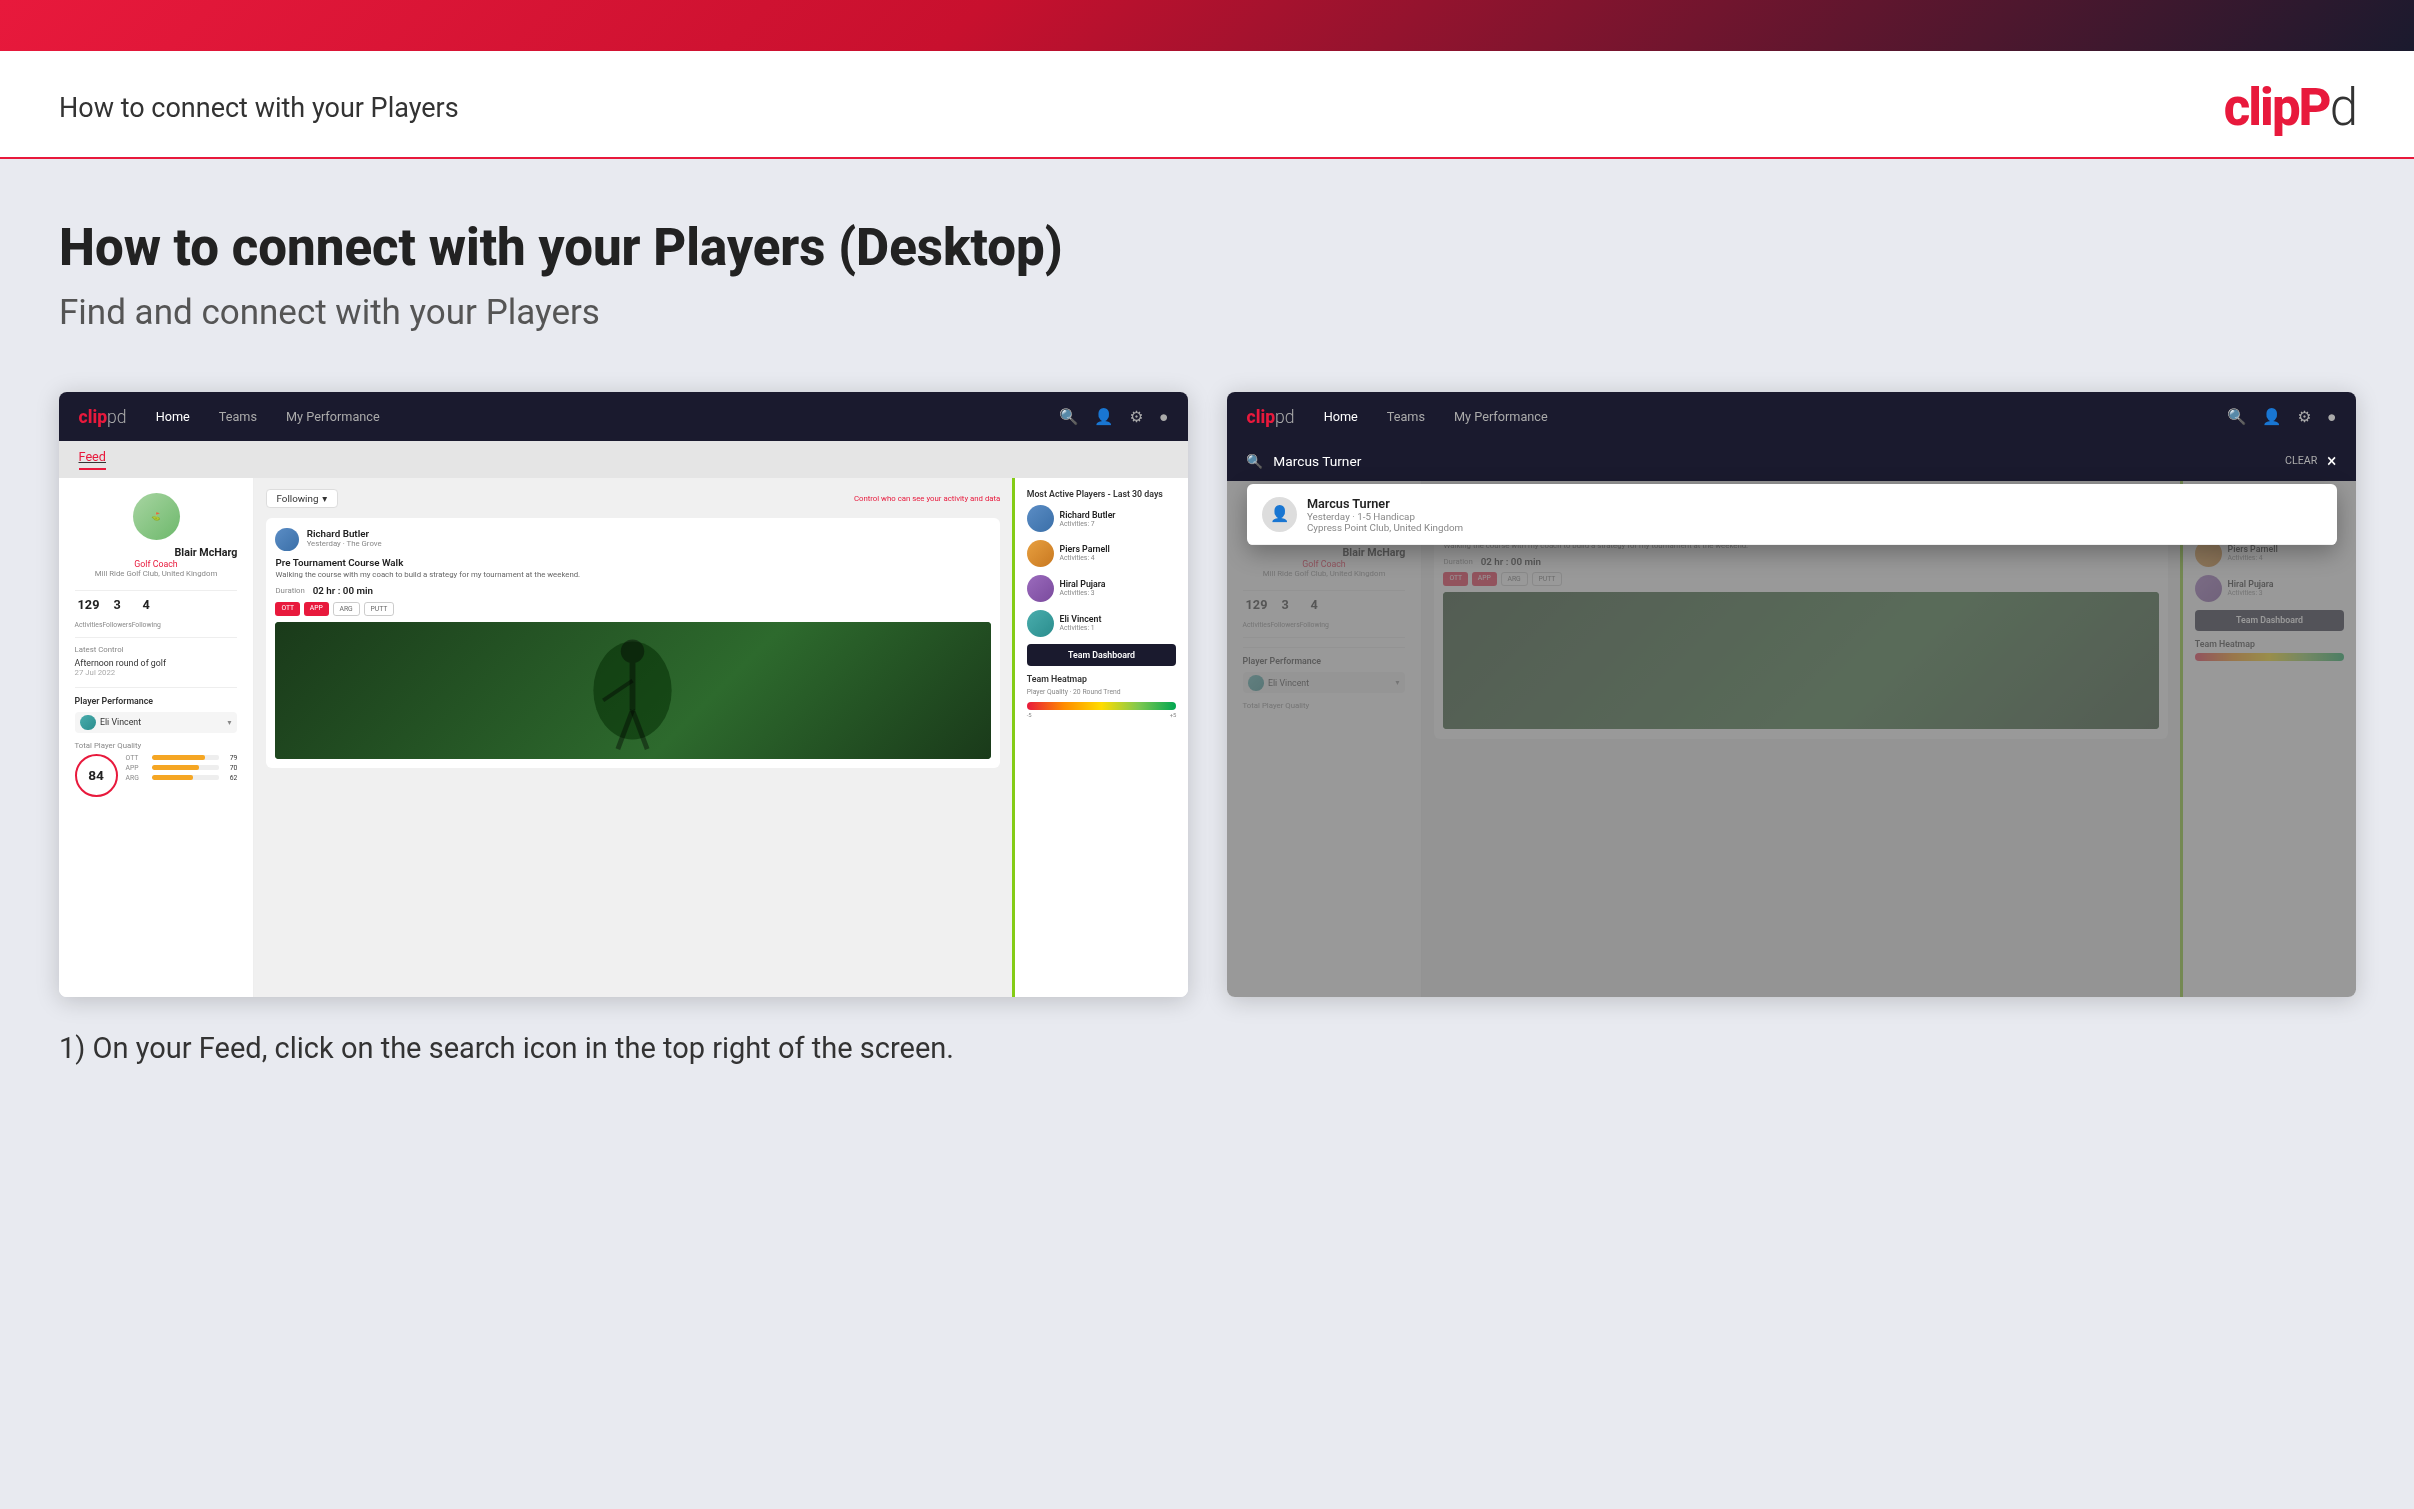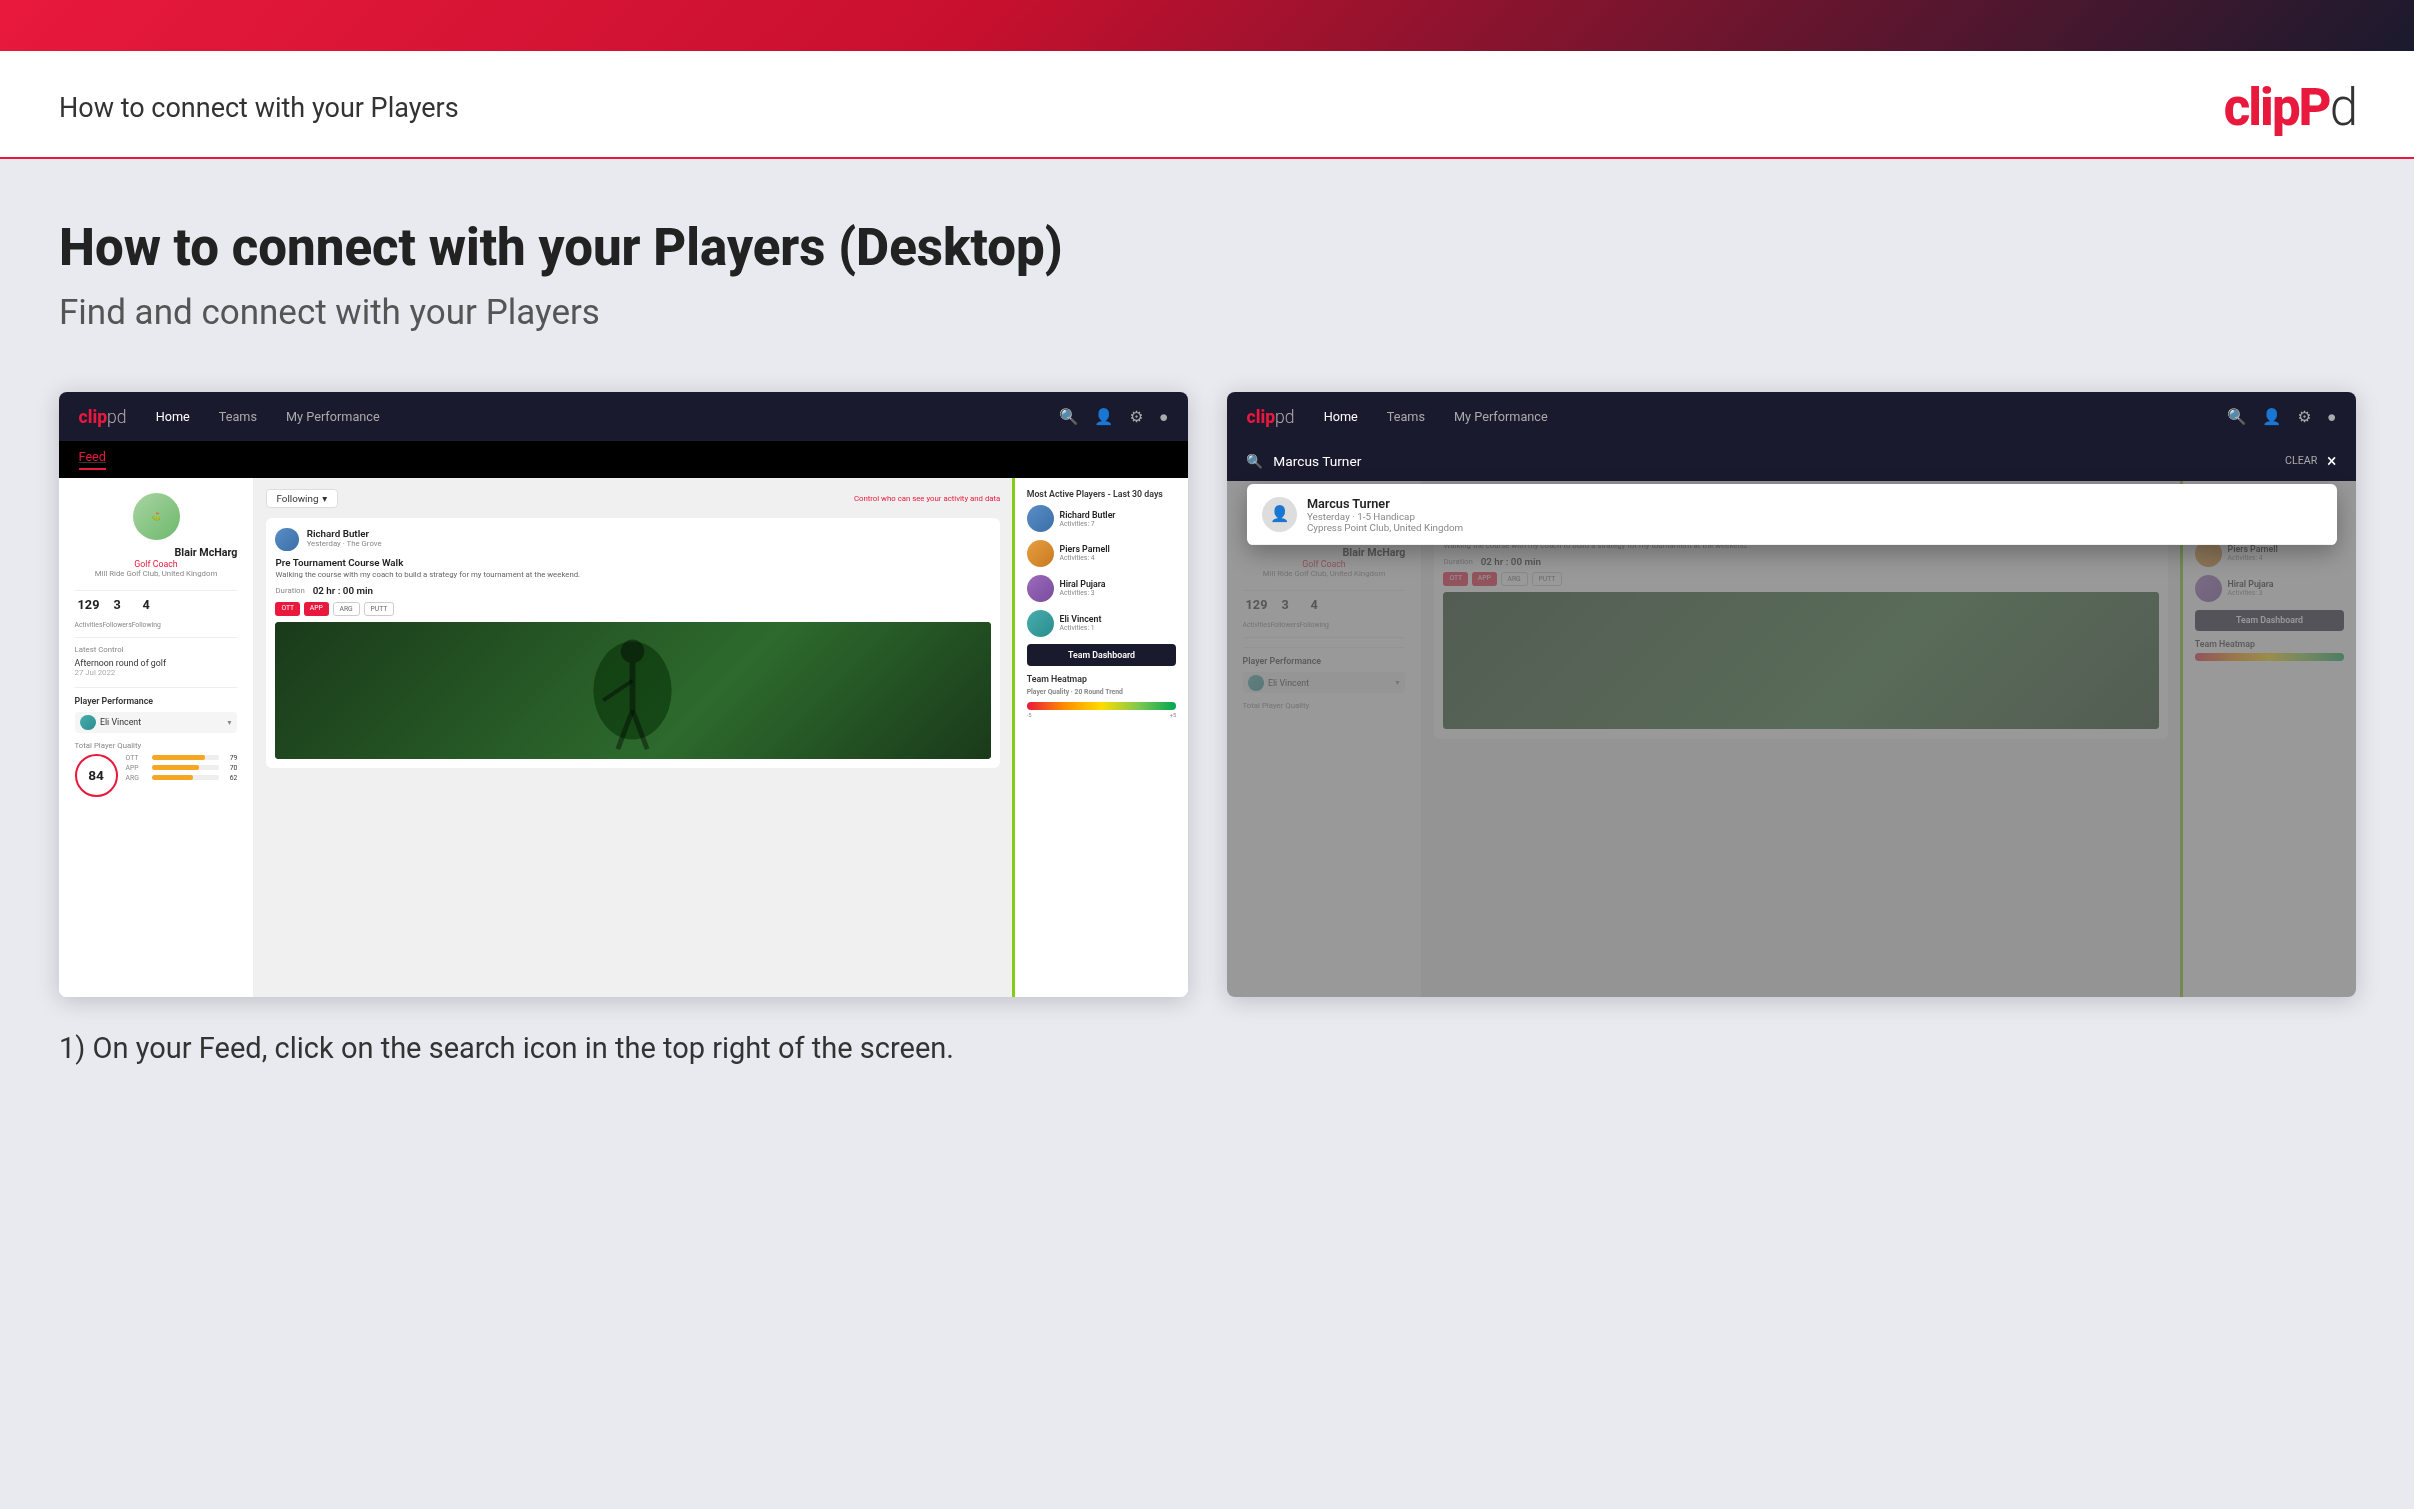--- a/index.html
+++ b/index.html
@@ -109,21 +109,21 @@
       display: flex;
       gap: 15.6px;
       align-items: center;
     }
     .nav-icon {
       color: #aaa;
       font-size: 15.6px;
     }
 
     .feed-tab {
-      background: #000000;
+      background: #e5e5e5;
       padding: 7.8px 19.5px;
       display: flex;
       gap: 19.5px;
       text-decoration: underline;
     }
     .feed-tab-item {
       color: #e8193c;
       font-size: 12.7px;
       border-bottom: 2px solid #e8193c;
       padding-bottom: 3.9px;
@@ -470,21 +470,20 @@
       font-size: 8.8px;
       font-weight: 600;
       color: #333;
       margin-bottom: 3.9px;
       margin-top: 7.8px;
     }
     .heatmap-subtitle {
       font-size: 6.8px;
       color: #888;
       margin-bottom: 5.9px;
-      font-weight: bold;
     }
     .heatmap-bar {
       height: 7.8px;
       border-radius: 3.9px;
       background: linear-gradient(to right, #e8193c, #ff8c00, #ffdc00, #7ec850, #00a651);
       margin-bottom: 2.9px;
     }
     .heatmap-labels {
       display: flex;
       justify-content: space-between;

